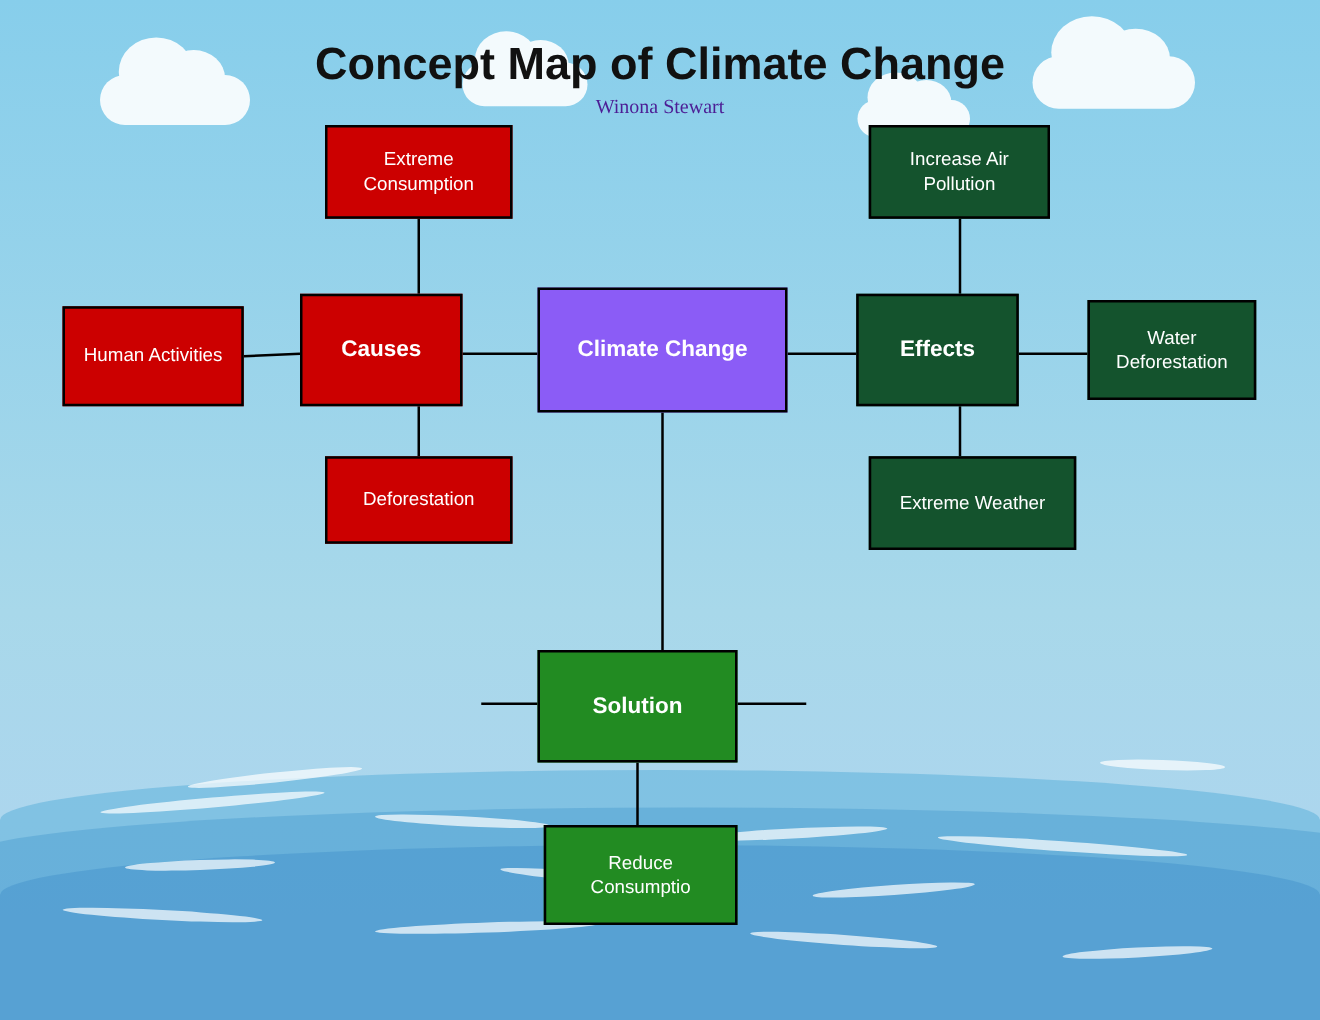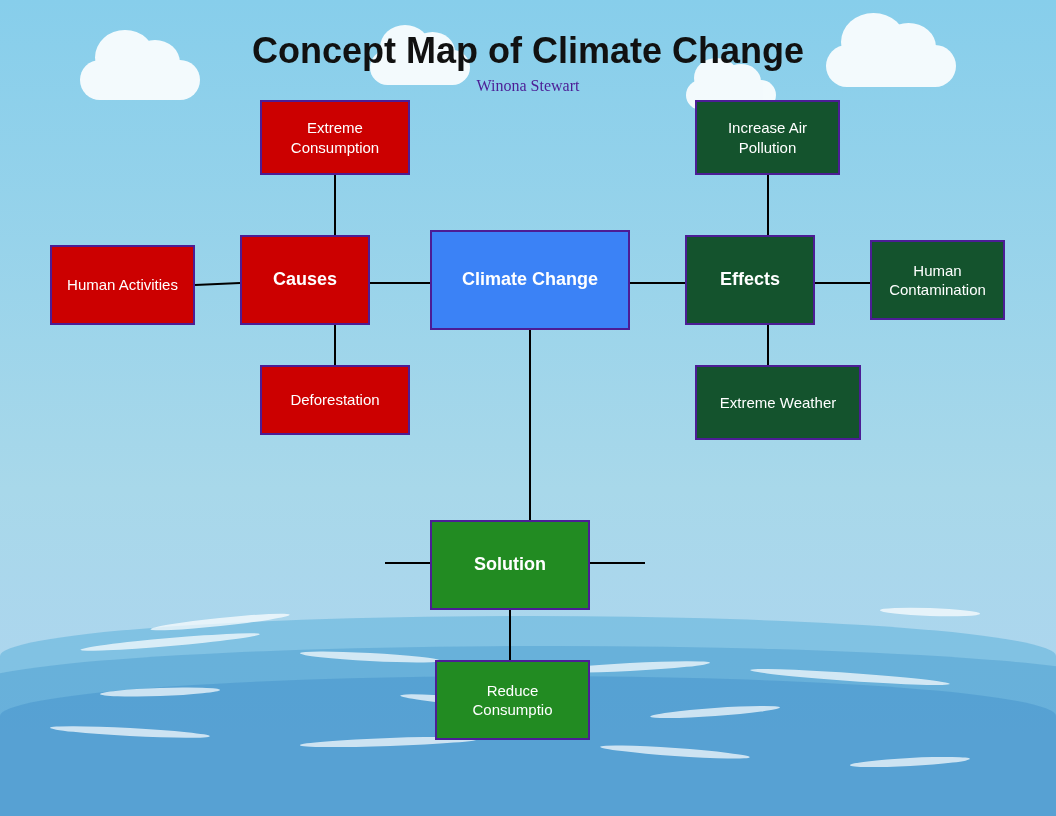--- a/index.html
+++ b/index.html
@@ -133,30 +133,30 @@
       pointer-events: none;
     }
 
     
     .node {
       position: absolute;
       display: flex;
       align-items: center;
       justify-content: center;
       text-align: center;
-      border: 2px solid #4c1d95;
+      border: 2px solid #000000;
       font-family: Arial, sans-serif;
       font-size: 15px;
       color: white;
       line-height: 1.3;
       padding: 8px;
     }
 
     .node-red { background: #CC0000; }
-    .node-orange { background: #3b82f6; }
+    .node-orange { background: #8b5cf6; }
     .node-purple { background: #14532d; }
     .node-green { background: #228B22; }
 
     .node-bold {
       font-weight: 800;
       font-size: 18px;
     }
 
     
     
@@ -268,21 +268,21 @@
 
     <div class="node node-orange node-climate node-bold">
       <span>Climate Change</span>
     </div>
 
     <div class="node node-purple node-effects node-bold">
       <span>Effects</span>
     </div>
 
     <div class="node node-purple node-water">
-      <span>Human Contamination</span>
+      <span>Water Deforestation</span>
     </div>
 
     <div class="node node-red node-extreme-consumption">
       <span>Extreme Consumption</span>
     </div>
 
     <div class="node node-red node-deforestation">
       <span>Deforestation</span>
     </div>
 

